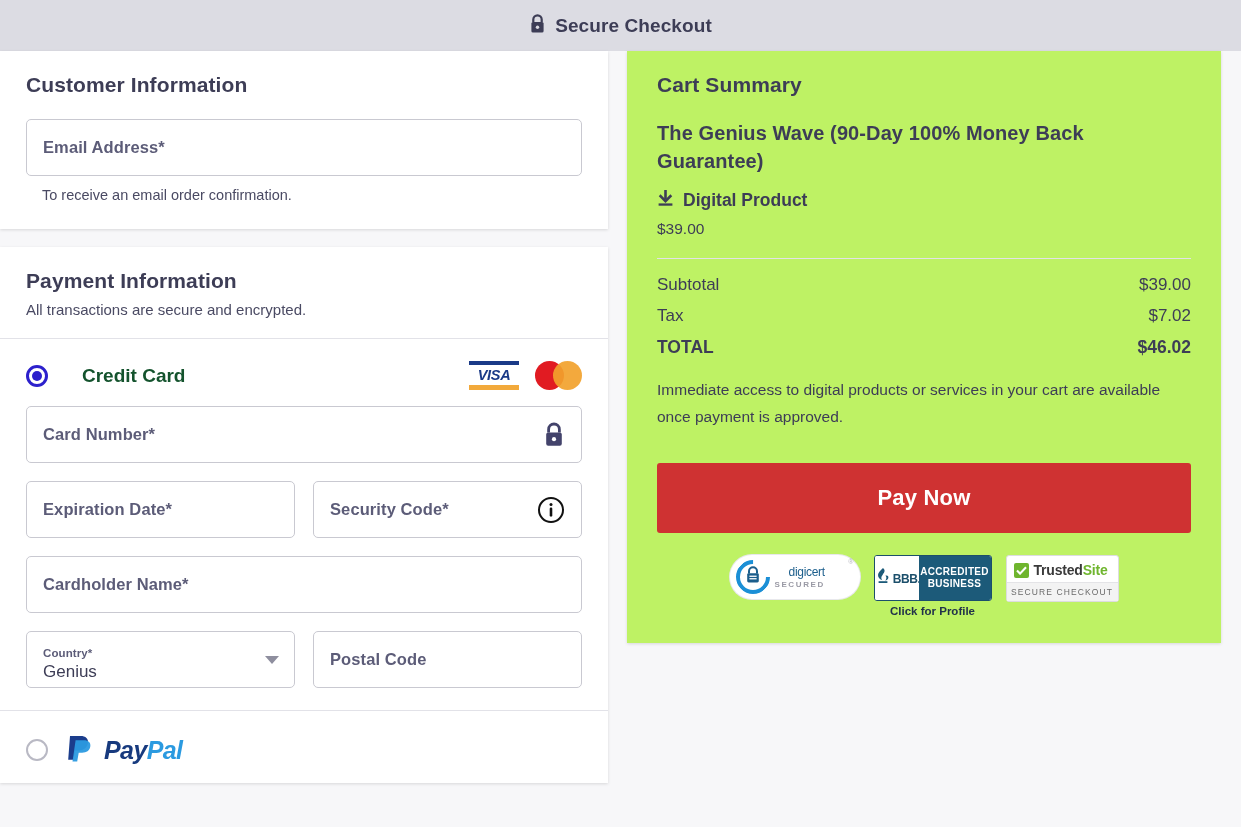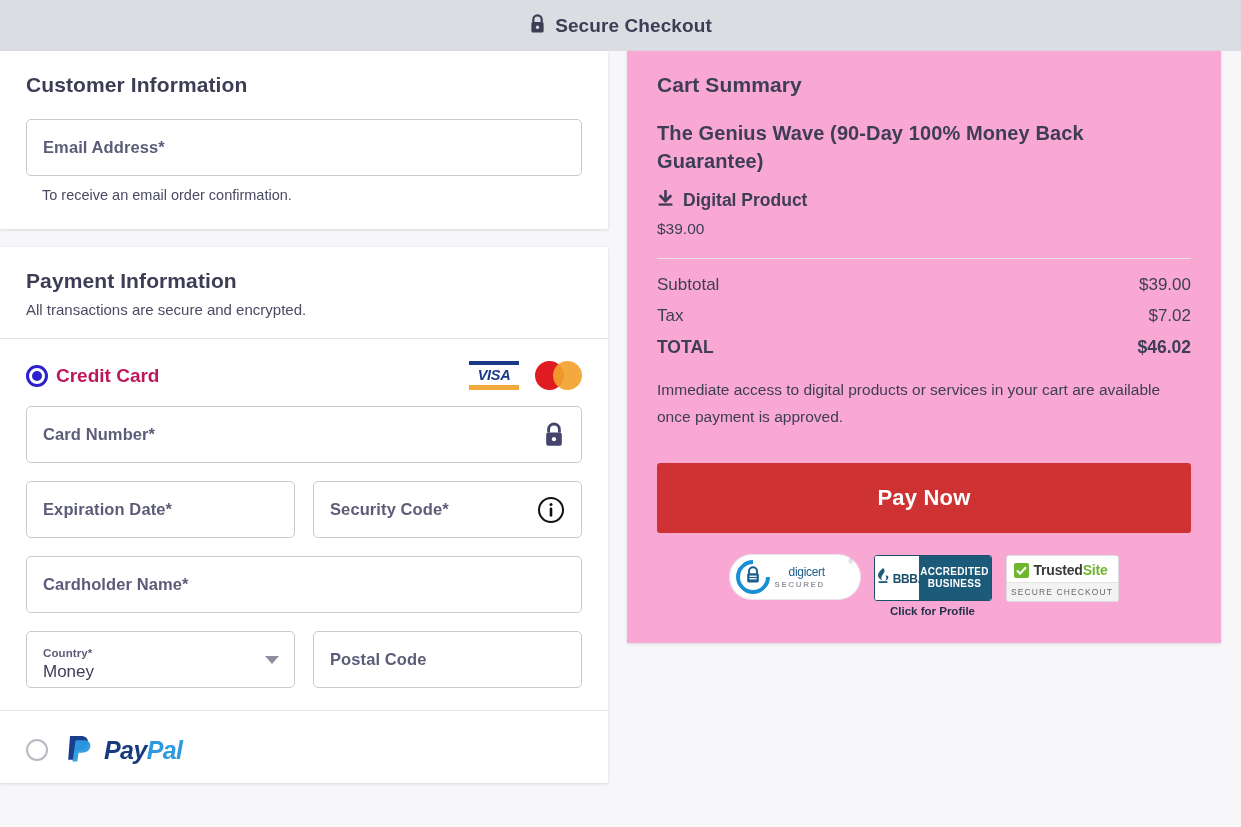--- a/index.html
+++ b/index.html
@@ -113,24 +113,24 @@
     display: flex; align-items: center; justify-content: center;
     flex: 0 0 22px;
   }
   .radio .dot {
     width: 10px; height: 10px;
     border-radius: 50%;
     background: #2c20cc;
   }
   .radio.off { border: 2px solid #b9b9c4; }
   .method-label {
-    margin-left: 8px;
+    margin-left: 34px;
     font-size: 19px;
     font-weight: bold;
-    color: #be185d;
+    color: #14532d;
   }
   .card-logos {
     margin-left: auto;
     display: flex;
     align-items: center;
     gap: 16px;
   }
 
   
   .visa {
@@ -205,21 +205,21 @@
   }
   .pp-word {
     font-size: 25px; font-weight: bold; font-style: italic;
     letter-spacing: -.6px;
   }
   .pp-dark { color: #1d3a288; color: #173a7e; }
   .pp-light { color: #2b9ae0; }
 
   
   .summary {
-    background: #f9a8d4;
+    background: #bef264;
     box-shadow: 0 1px 3px rgba(0,0,0,.13);
     padding: 22px 30px 26px 30px;
   }
   .prod-title {
     margin: 0 0 14px 0;
     font-size: 20px;
     font-weight: bold;
     color: #3d3d56;
     line-height: 1.4;
     letter-spacing: .1px;
@@ -438,21 +438,21 @@
 
         <div class="row2">
           <div class="field">
             <span class="field-label">Cardholder Name*</span>
           </div>
         </div>
 
         <div class="row2">
           <div class="select-field">
             <span class="select-label">Country*</span>
-            <span class="select-value">Money</span>
+            <span class="select-value">Genius</span>
             <span class="caret"></span>
           </div>
           <div class="field">
             <span class="field-label">Postal Code</span>
           </div>
         </div>
       </div>
 
       <div class="divider"></div>
 

